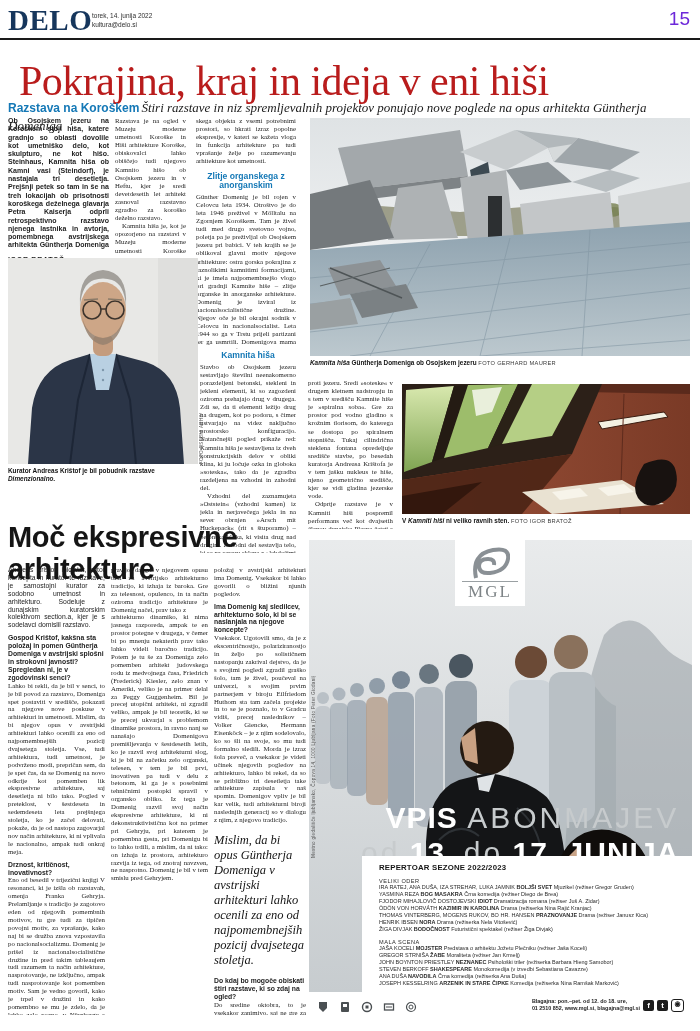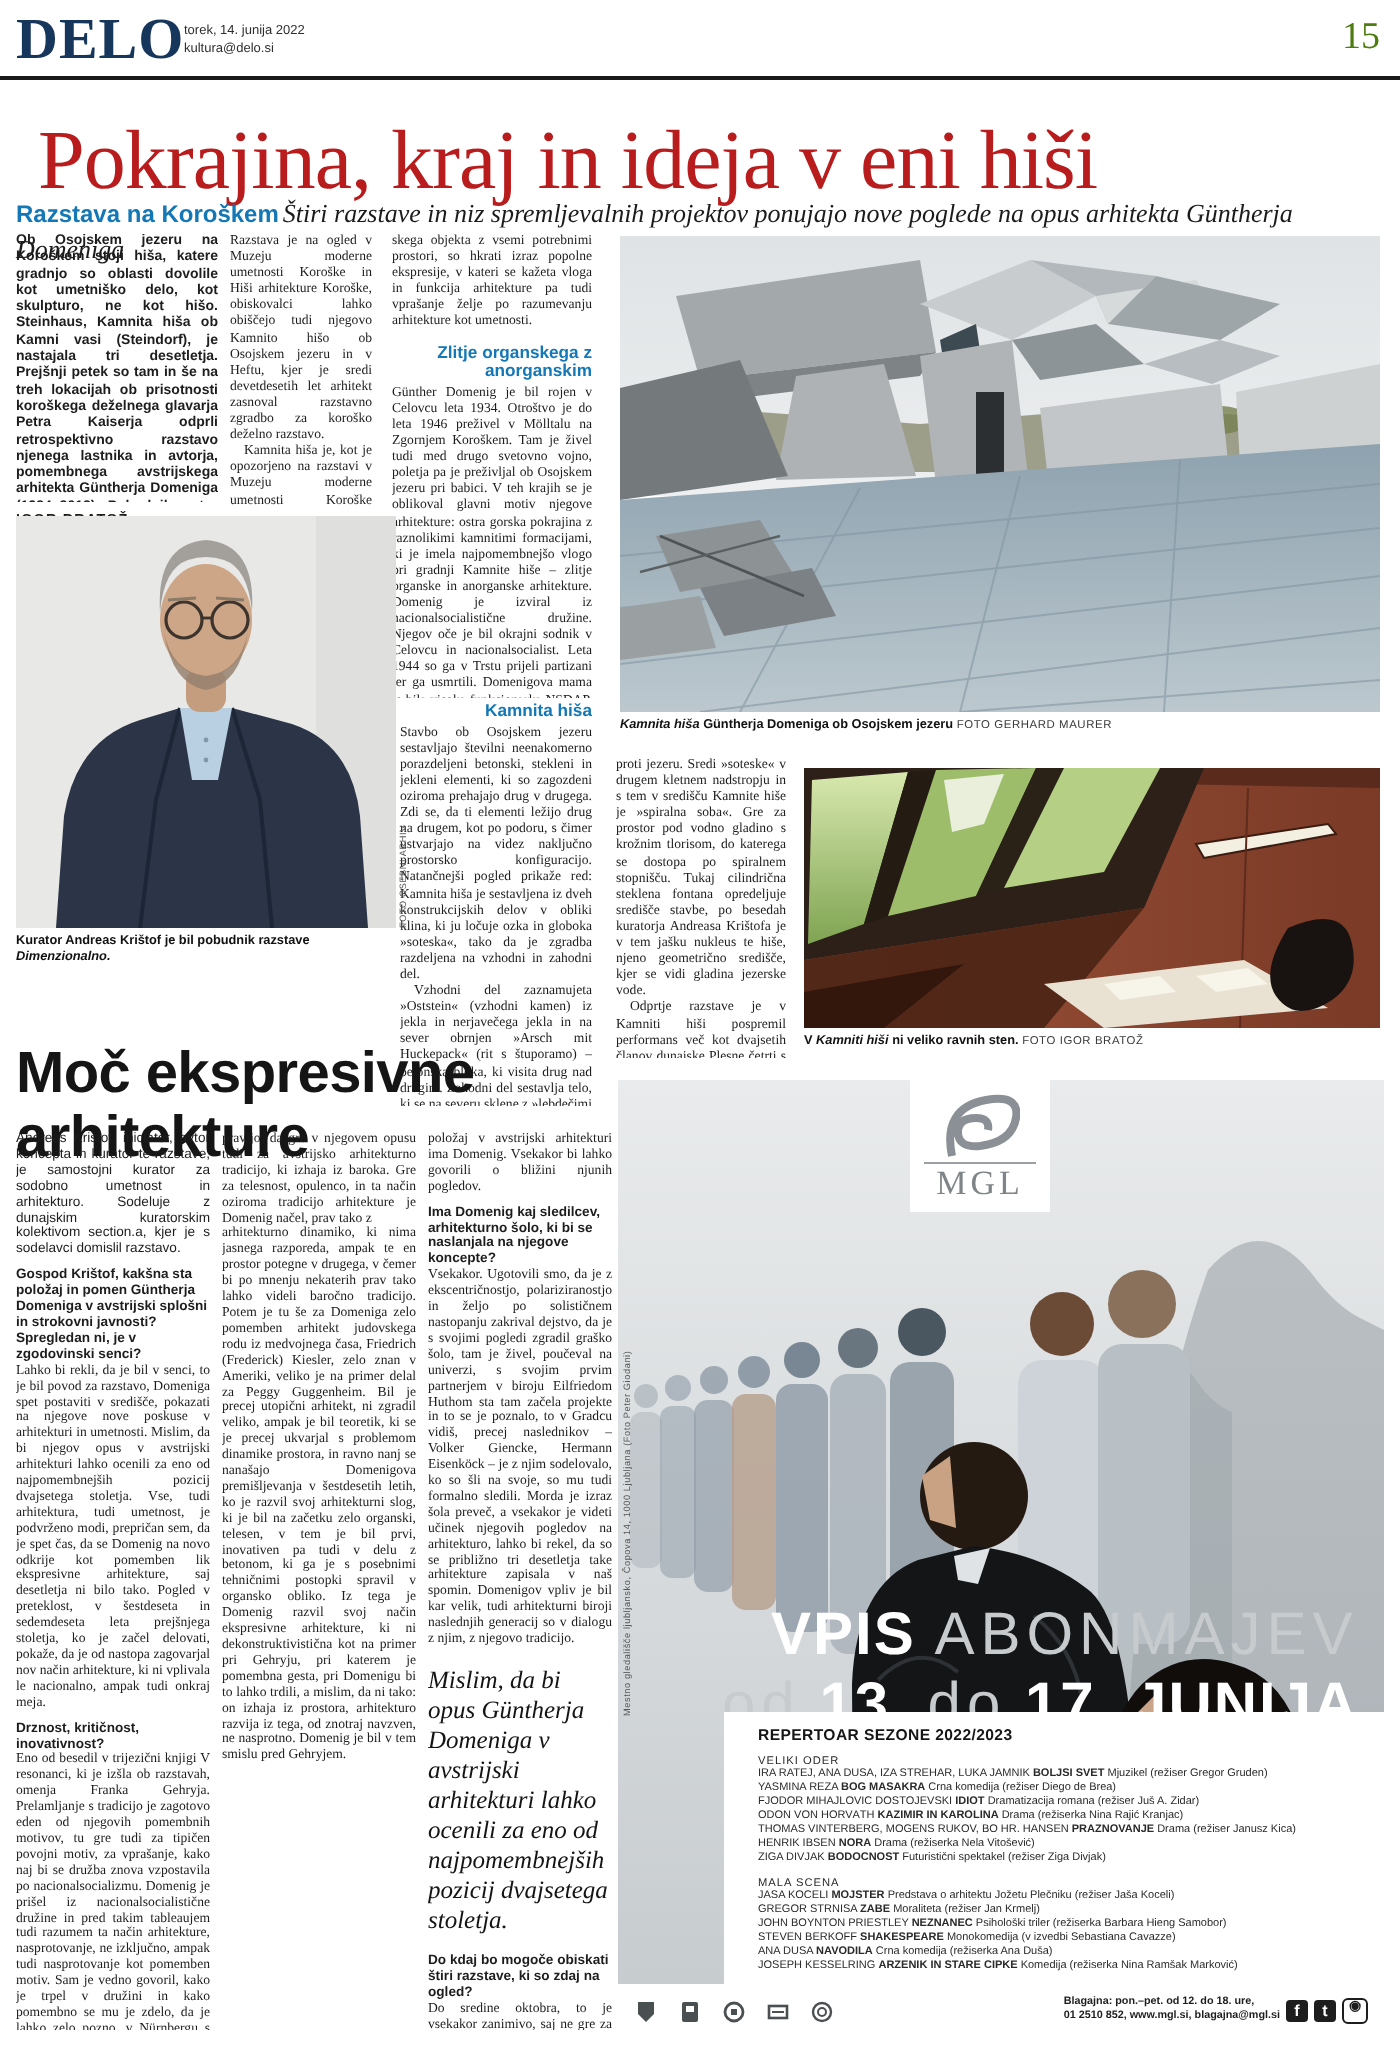--- a/index.html
+++ b/index.html
@@ -3,33 +3,33 @@
 <meta charset="utf-8">
 <style>
   html,body{margin:0;padding:0;background:#fff;}
   .page{position:relative;width:700px;height:1031px;background:#fff;font-family:"Liberation Sans",sans-serif;color:#1b1b1b;overflow:hidden;}
   .abs{position:absolute;}
 
   
   .brand{font-family:"Liberation Serif",serif;font-weight:700;font-size:29px;letter-spacing:.5px;color:#16365c;line-height:1;}
   .dateblock{font-size:6.5px;line-height:8.5px;color:#2e2e2e;}
   .section{font-size:22px;letter-spacing:8px;color:#c7cacb;font-weight:400;}
-  .pageno{font-family:Liberation Serif, serif;font-size:19px;color:#4d7c0f;}
+  .pageno{font-family:Liberation Sans, sans-serif;font-size:19px;color:#6d28d9;}
   .headrule{background:#1a1a1a;height:2px;}
 
   
   h1{margin:11px;font-family:"Liberation Serif",serif;font-weight:400;font-size:42px;line-height:44px;letter-spacing:-.5px;color:#b91c1c;}
   .kicker{font-weight:700;font-size:12px;color:#1478b6;margin-right:2px;}
   .standfirst{font-family:"Liberation Serif",serif;font-style:italic;font-size:13px;color:#1b1b1b;}
   .bodycol{font-family:"Liberation Serif",serif;font-size:6.8px;line-height:8.1px;text-align:justify;color:#1d1d1d;overflow:hidden;}
   .bodycol p{margin:0;}
   .bodycol p.ind{text-indent:7px;}
   .lead{font-family:"Liberation Sans",sans-serif;font-weight:700;font-size:7px;line-height:8.3px;}
   .byline{font-weight:700;font-size:7.2px;letter-spacing:.6px;text-transform:uppercase;color:#1d1d1d;}
-  .subhead{font-family:"Liberation Sans",sans-serif;font-weight:700;font-size:8.6px;line-height:9.6px;color:#1478b6;margin:6px 0 2px;text-align:right;}
+  .subhead{font-family:"Liberation Sans",sans-serif;font-weight:700;font-size:8.6px;line-height:9.6px;color:#1478b6;margin:6px 0 2px;text-align:center;}
   .caption{font-weight:700;font-size:6.4px;line-height:7.6px;color:#121212;text-align:left;}
   .cap-it{font-style:italic;}
   .credit{font-weight:400;font-size:5.7px;letter-spacing:.3px;color:#3a3a3a;}
   .vcredit{writing-mode:vertical-rl;transform:rotate(180deg);font-size:4.6px;letter-spacing:.3px;color:#555;white-space:nowrap;}
   figure{margin:0;}
   .ph{display:block;}
 
   
   h2{margin:0;font-weight:700;font-size:29px;line-height:32px;color:#151515;letter-spacing:-.3px;}
   .ivcol{font-family:"Liberation Serif",serif;font-size:6.8px;line-height:7.9px;text-align:justify;color:#1d1d1d;overflow:hidden;}

